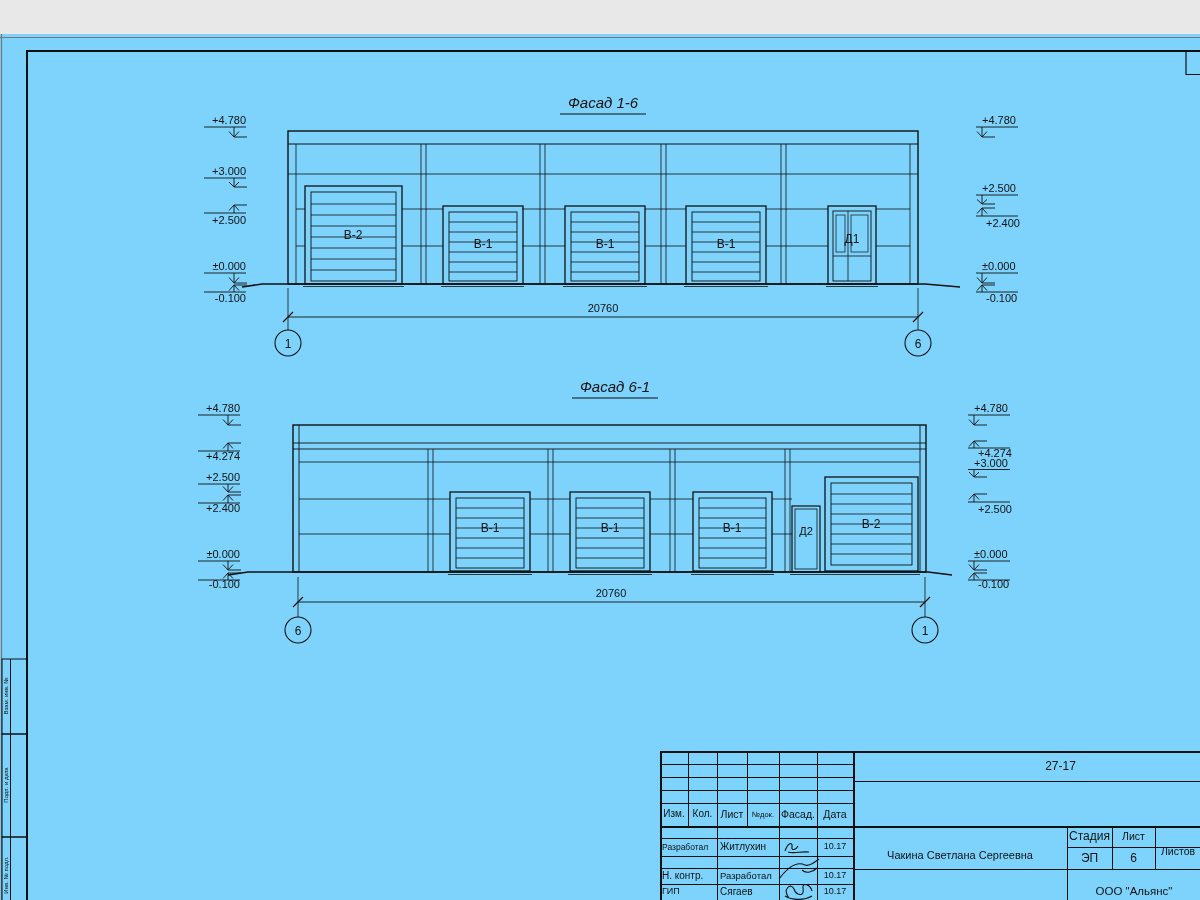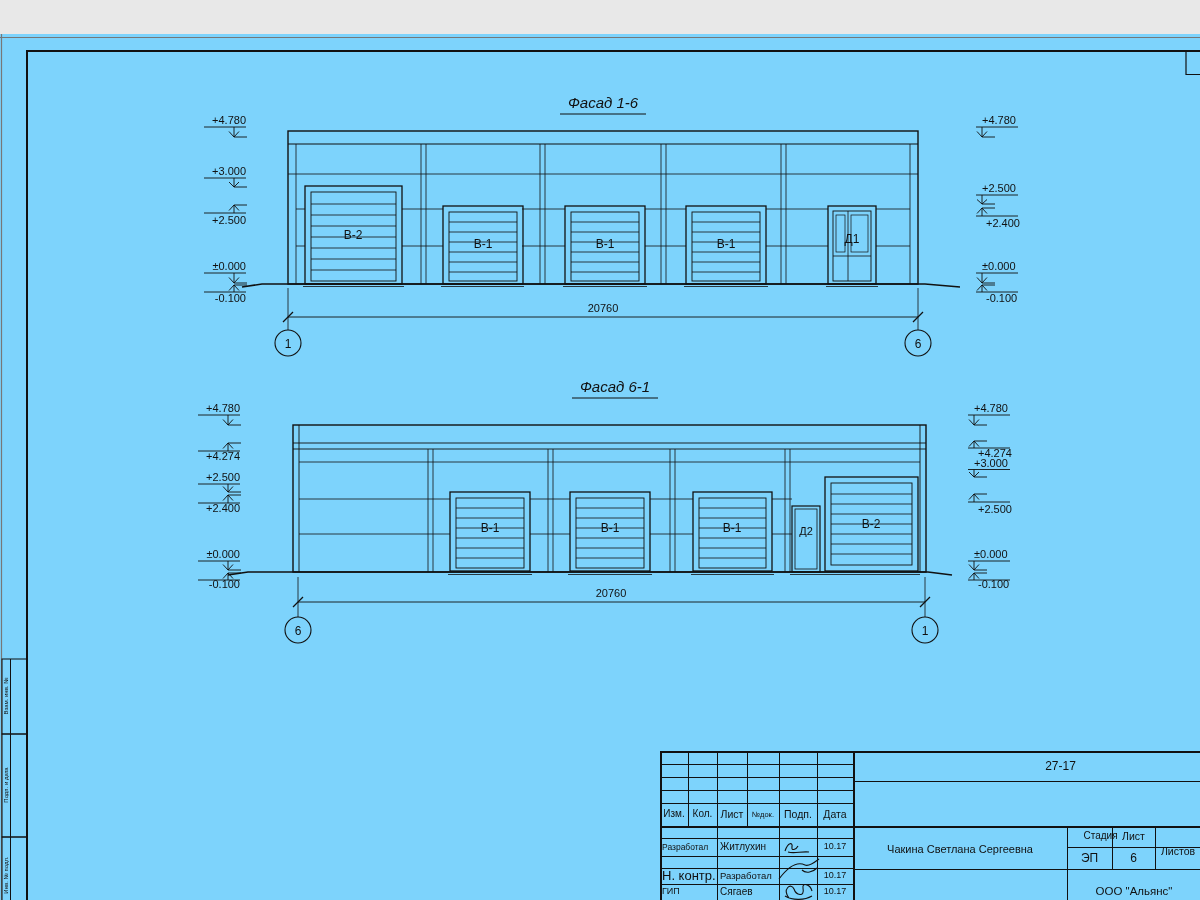--- a/index.html
+++ b/index.html
@@ -235,46 +235,46 @@
   <div class="hl" style="left:0;top:133px;width:193px"></div>
   <div class="hl" style="left:0;top:149px;width:193px"></div>
   <div class="hl" style="left:193px;top:30px;width:348px"></div>
   <div class="hl" style="left:193px;top:118px;width:348px"></div>
   <div class="hl" style="left:407px;top:96px;width:134px"></div>
 
   <div class="cell" style="left:0;top:52px;width:28px;height:22px;font-size:10px">Изм.</div>
   <div class="cell" style="left:28px;top:52px;width:29px;height:23px;font-size:10px">Кол.</div>
   <div class="cell" style="left:57px;top:52px;width:30px;height:23px;font-size:10.5px">Лист</div>
   <div class="cell" style="left:87px;top:52px;width:32px;height:23px;font-size:7.5px">№док.</div>
-  <div class="cell" style="left:119px;top:52px;width:38px;height:23px;font-size:10.5px">Подп.</div>
+  <div class="cell" style="left:119px;top:52px;width:38px;height:23px;font-size:10.5px">Фасад.</div>
   <div class="cell" style="left:157px;top:52px;width:36px;height:23px;font-size:10.5px">Дата</div>
 
   <div class="cell left" style="left:2px;top:87px;width:54px;height:18px;font-size:8.5px">Разработал</div>
   <div class="cell left" style="left:60px;top:87px;width:58px;height:18px;font-size:10px">Житлухин</div>
   <div class="cell" style="left:157px;top:87px;width:36px;height:18px;font-size:9px">10.17</div>
-  <div class="cell left" style="left:2px;top:117px;width:78px;height:16px;font-size:13px">Н. контр.</div>
+  <div class="cell left" style="left:2px;top:117px;width:78px;height:16px;font-size:10px">Н. контр.</div>
   <div class="cell left" style="left:60px;top:117px;width:58px;height:16px;font-size:9.5px">Разработал</div>
   <div class="cell" style="left:157px;top:117px;width:36px;height:16px;font-size:9px">10.17</div>
   <div class="cell left" style="left:2px;top:133px;width:54px;height:16px;font-size:9px">ГИП</div>
   <div class="cell left" style="left:60px;top:133px;width:58px;height:16px;font-size:10px">Сягаев</div>
   <div class="cell" style="left:157px;top:133px;width:36px;height:16px;font-size:9px">10.17</div>
 
   <svg class="abs" style="left:119px;top:88px" width="38" height="16">
     <path d="M6,12 C9,3 14,3 13,8 C12,12 17,11 19,7 M9,13 C15,15 23,12 30,13" stroke="#111" stroke-width="1.1" fill="none"></path>
   </svg>
   <svg class="abs" style="left:115px;top:104px" width="46" height="28">
     <path d="M4,24 C13,12 22,6 30,10 C34,12 40,7 44,4 M27,15 C31,19 38,17 42,13" stroke="#111" stroke-width="1.1" fill="none"></path>
   </svg>
   <svg class="abs" style="left:119px;top:129px" width="38" height="22">
     <path d="M10,18 C3,9 12,2 15,9 C17,15 26,18 24,8 C23,2 31,4 33,11 M6,16 C14,21 26,20 33,16" stroke="#111" stroke-width="1.1" fill="none"></path>
   </svg>
 
   <div class="cell" style="left:193px;top:0;width:415px;height:30px;font-size:12px">27-17</div>
-  <div class="cell" style="left:193px;top:77px;width:214px;height:43px;font-size:11px">Чакина Светлана Сергеевна</div>
-  <div class="cell" style="left:418px;top:75px;width:45px;height:21px;font-size:10px">Стадия</div>
+  <div class="cell" style="left:193px;top:83px;width:214px;height:43px;font-size:11px">Чакина Светлана Сергеевна</div>
+  <div class="cell" style="left:407px;top:75px;width:45px;height:21px;font-size:12px">Стадия</div>
   <div class="cell" style="left:452px;top:75px;width:43px;height:21px;font-size:10.5px">Лист</div>
   <div class="cell" style="left:495px;top:90px;width:46px;height:21px;font-size:10.5px">Листов</div>
   <div class="cell" style="left:407px;top:96px;width:45px;height:22px;font-size:12px">ЭП</div>
   <div class="cell" style="left:452px;top:96px;width:43px;height:22px;font-size:12px">6</div>
   <div class="cell" style="left:495px;top:96px;width:46px;height:22px;font-size:12px"></div>
   <div class="cell" style="left:407px;top:118px;width:134px;height:45px;font-size:11.5px">ООО "Альянс"</div>
 </div>
 
 </div>
 

